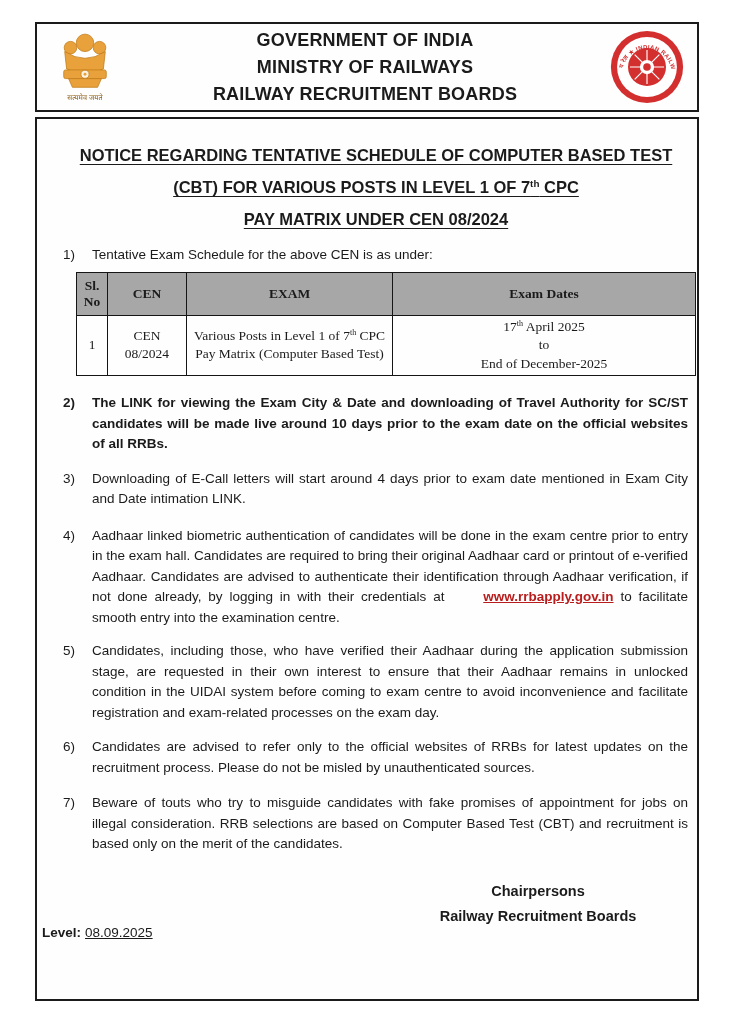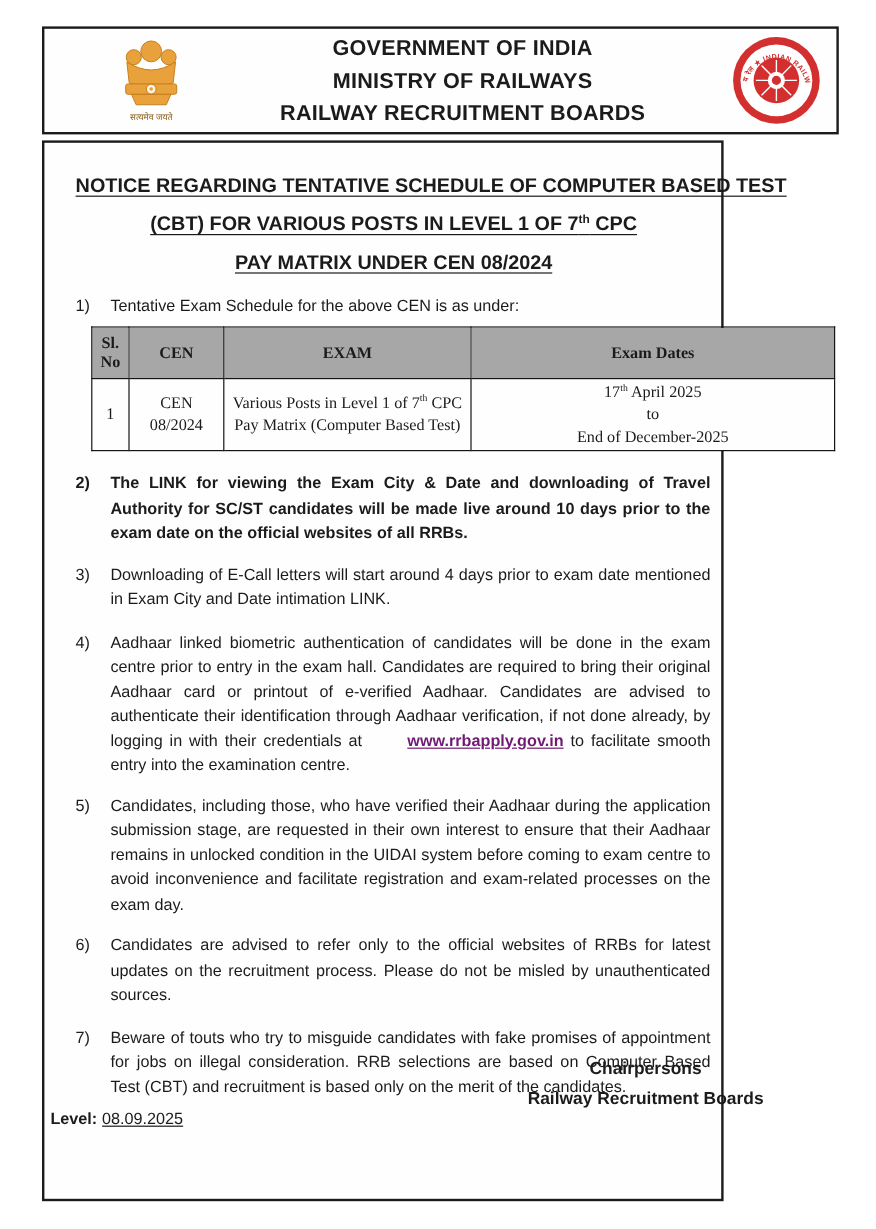--- a/index.html
+++ b/index.html
@@ -9,31 +9,31 @@
     color:#1b1b1b;
     -webkit-font-smoothing:antialiased;
   }
   .box { box-sizing:border-box; border:2px solid #1b1b1b; background:#fefefe; }
 
   
   .header-box {
     position:absolute; left:35px; top:22px; width:664px; height:90px;
     display:flex; align-items:center;
   }
-  .emblem-wrap { width:96px; display:flex; justify-content:center; align-items:center;padding-left:41px; }
+  .emblem-wrap { width:96px; display:flex; justify-content:center; align-items:center; }
   .header-titles { flex:1; text-align:center; }
   .header-titles .hline {
     font-size:18px; font-weight:bold; line-height:27px; letter-spacing:0.2px;
     white-space:nowrap;
   }
   .logo-wrap { width:100px; display:flex; justify-content:center; align-items:center; }
 
   
   .main-box {
-    position:absolute; left:35px; top:117px; width:568px; height:884px;
+    position:absolute; left:35px; top:117px; width:664px; height:884px;
     padding:20px 8px 0 26px;
   }
   .notice-title { text-align:center; margin-bottom:10px; }
   .notice-title .tline {
     font-size:16.5px; font-weight:bold; line-height:32px;
     text-decoration:underline; text-underline-offset:3px;
     white-space:nowrap;
   }
   sup { font-size:60%; line-height:0; }
 
@@ -43,21 +43,21 @@
   .item.bold { font-weight:bold; }
   .mt-title { margin-top:10px; }
   .mt-after-table { margin-top:17px; }
   .mt-std3 { margin-top:14px; }
   .mt-std4 { margin-top:16px; }
   .mt-std5 { margin-top:13px; }
   .mt-std6 { margin-top:14px; }
   .mt-std7 { margin-top:15px; }
 
   a.doclink, .doclink {
-    color:#701a75; text-decoration:underline; font-weight:bold; cursor:pointer;margin-left:32px;
+    color:#b91c1c; text-decoration:underline; font-weight:bold; cursor:pointer;margin-left:32px;
   }
 
   
   table.exam-table {
     border-collapse:collapse; margin:6px 0 0 13px; width:619px;
     table-layout:fixed; font-size:13.5px;font-family:Liberation Serif, serif;
   }
   table.exam-table th, table.exam-table td {
     border:1.6px solid #151515; text-align:center; vertical-align:middle;
     padding:2px 4px; overflow:hidden;

